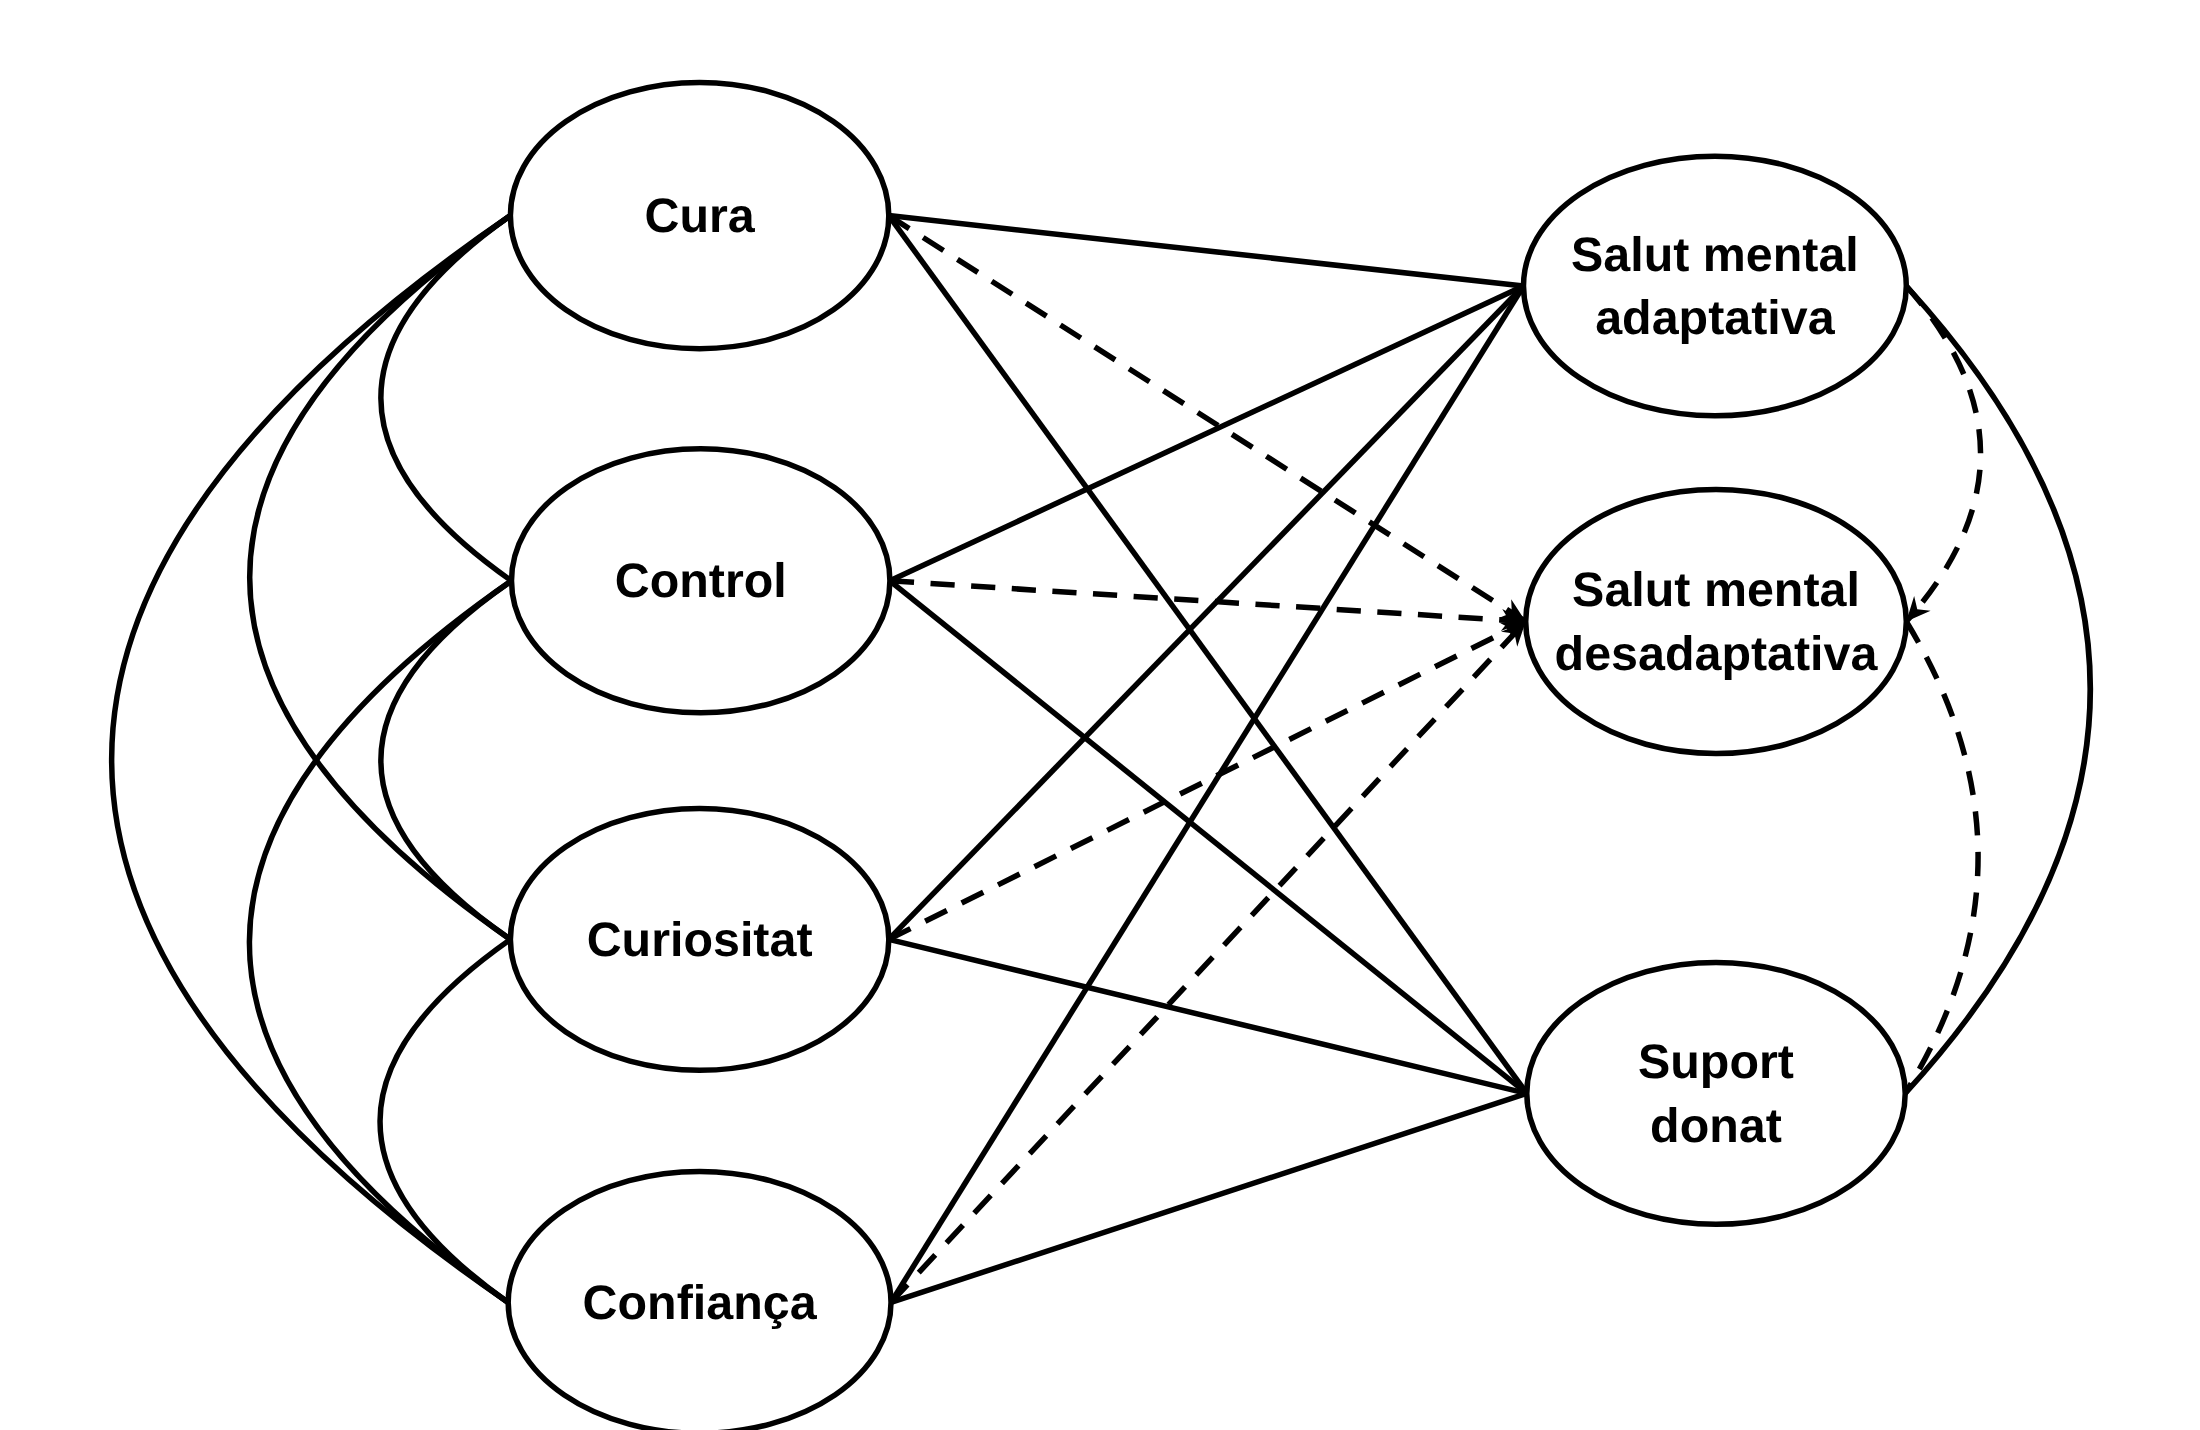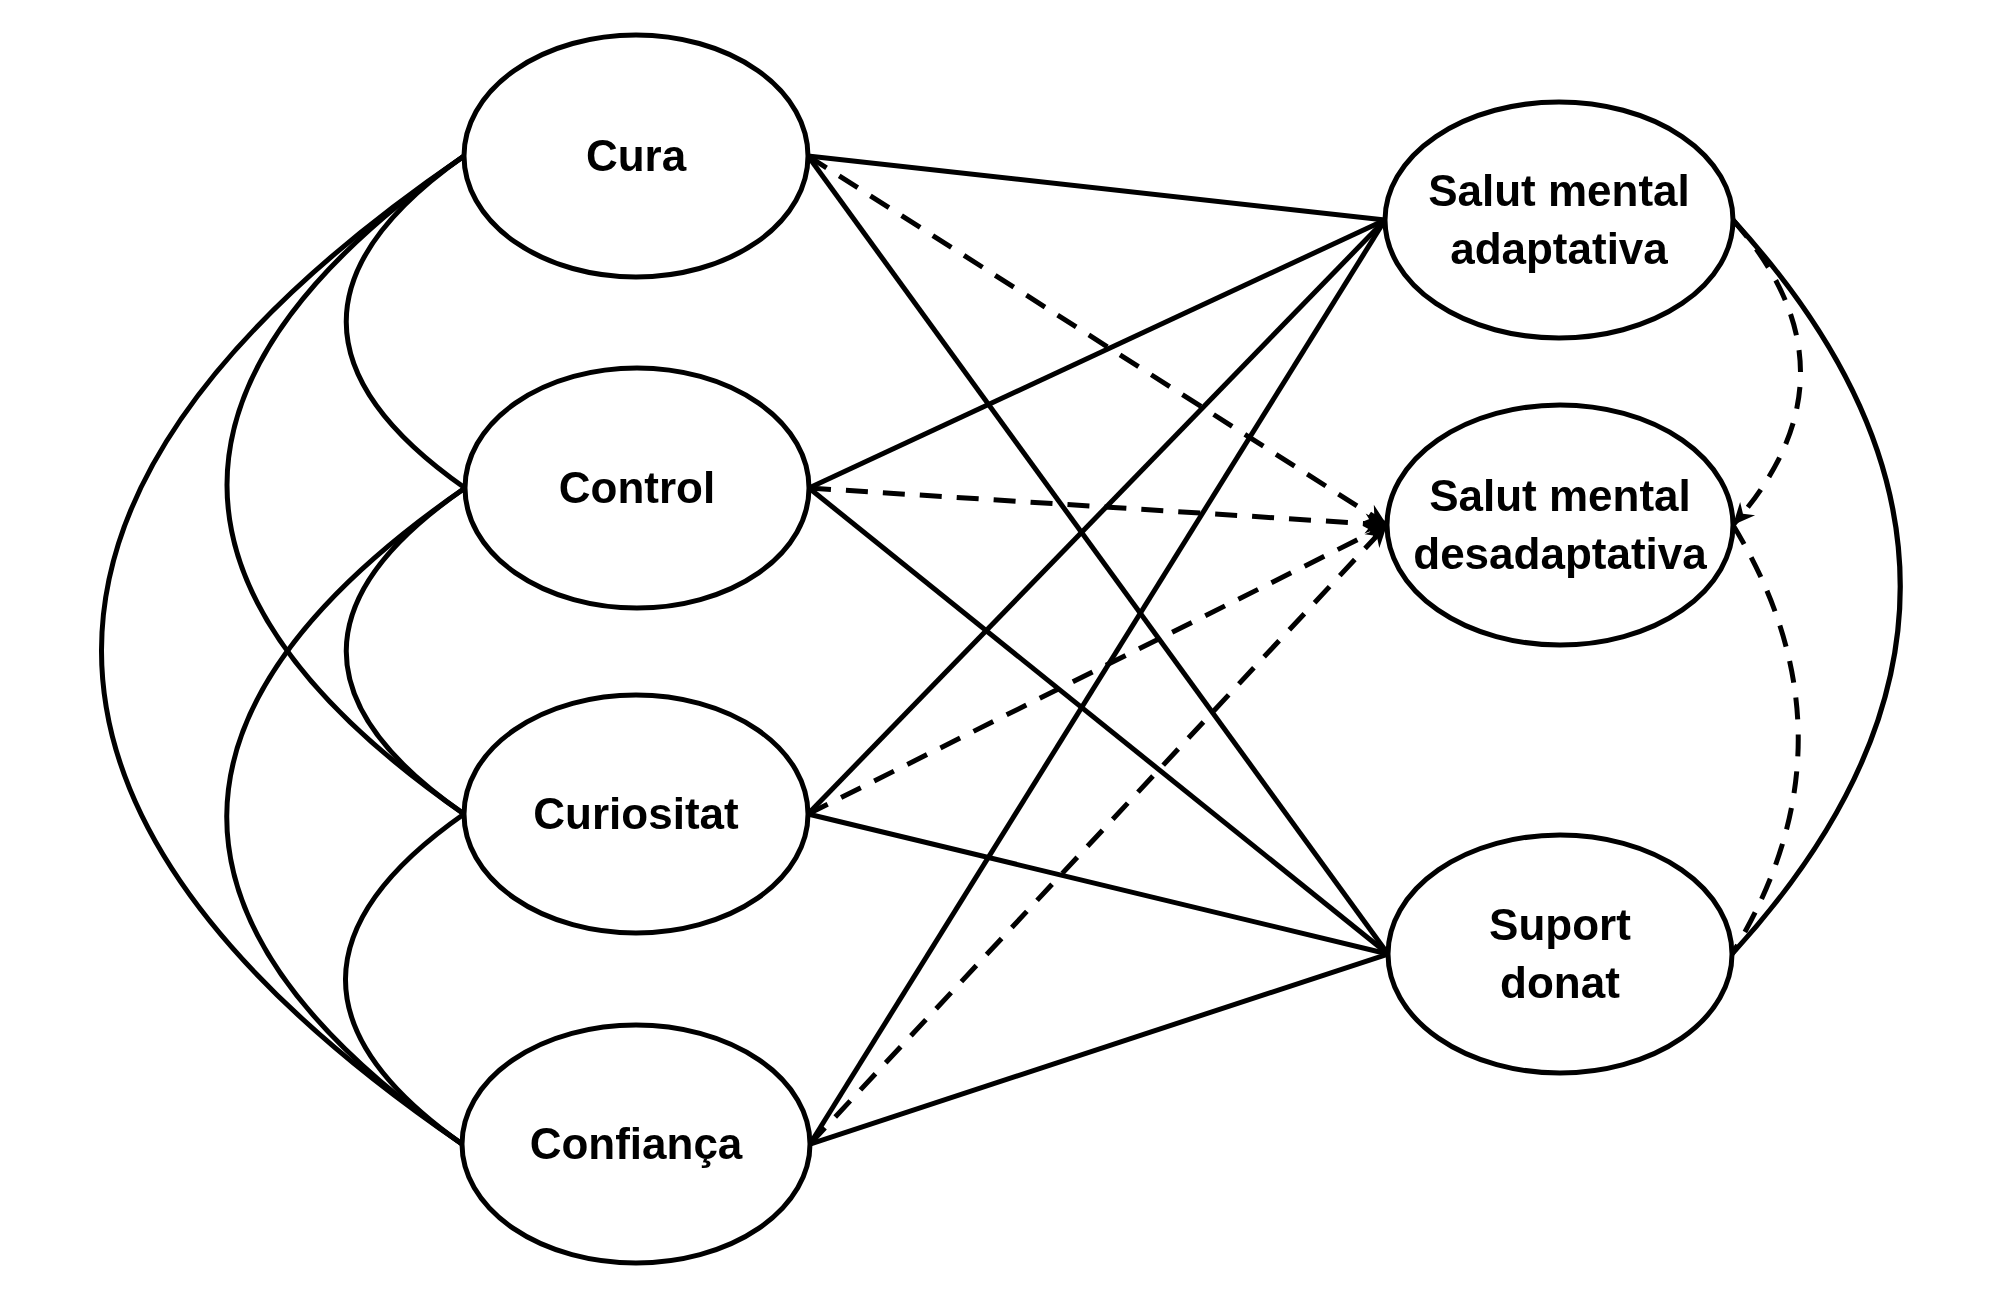--- a/index.html
+++ b/index.html
@@ -7,20 +7,21 @@
     padding: 0;
     background: #ffffff;
     width: 2000px;
     height: 1300px;
     overflow: hidden;
   }
   #canvas-wrap {
     width: 2000px;
     height: 1000px;
     position: relative;
+    margin-top: 40px;
   }
   svg {
     display: block;
   }
   .node-ellipse {
     fill: #ffffff;
   }
   .node-label {
     font-family: "Liberation Sans", "DejaVu Sans", sans-serif;
     font-weight: bold;

